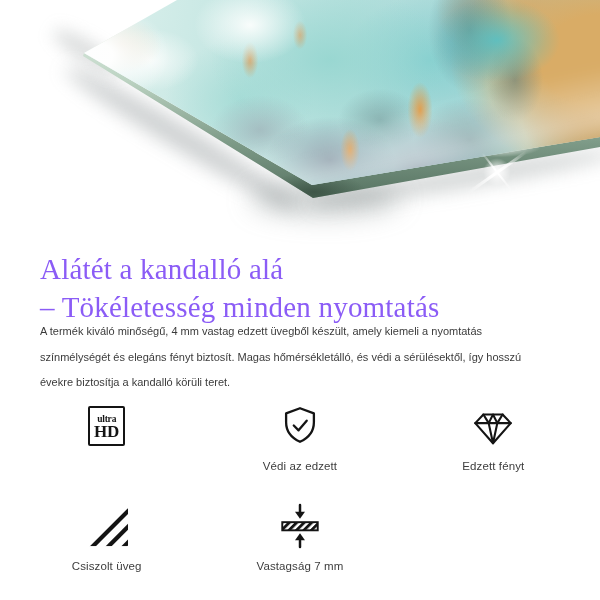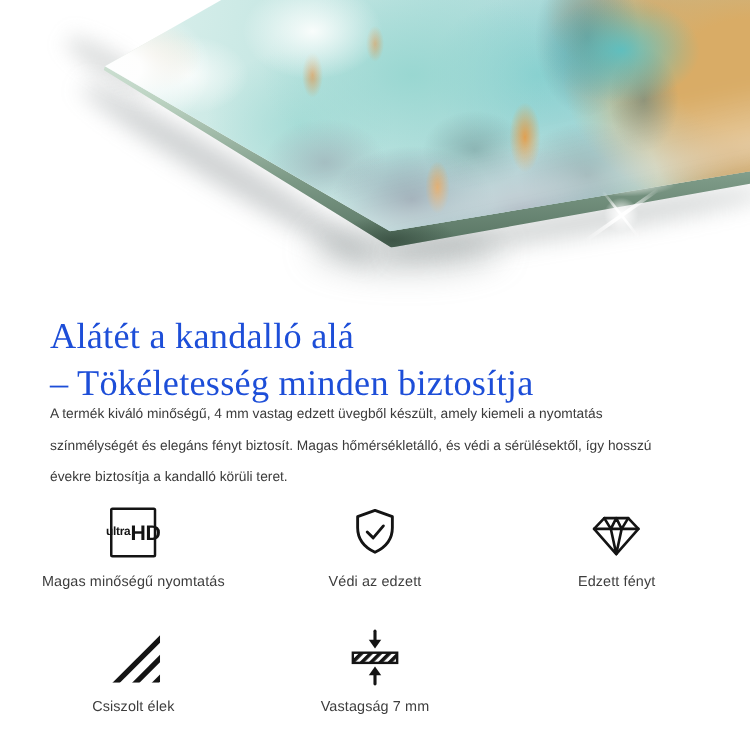--- a/index.html
+++ b/index.html
@@ -70,42 +70,43 @@
   .sparkle .glow{position:absolute;left:-14px;top:-14px;width:28px;height:28px;border-radius:50%;
     background:radial-gradient(circle, rgba(255,255,255,1) 0%, rgba(255,255,255,0.55) 35%, rgba(255,255,255,0) 70%);}
   .sparkle .ray{position:absolute;background:linear-gradient(90deg, rgba(255,255,255,0) 0%, #fff 45%, #fff 55%, rgba(255,255,255,0) 100%);}
   .sparkle .ray1{left:-36px;top:-1.5px;width:72px;height:3px;transform:rotate(-35deg);}
   .sparkle .ray2{left:-24px;top:-1px;width:48px;height:2px;transform:rotate(52deg);}
 
   
   .headline{
     position:absolute;left:40px;top:231px;width:520px;
     font-family:"Liberation Serif","DejaVu Serif",serif;
-    font-size:29px;line-height:38px;font-weight:400;color:#1d4ed8;letter-spacing:0.2px;
+    font-size:29px;line-height:38px;font-weight:400;color:#8b5cf6;letter-spacing:0.2px;
   }
   .headline span{display:block;}
   .description{
     position:absolute;left:40px;top:308px;width:505px;
     font-size:11px;line-height:25.5px;color:#3b3b3b;
   }
 
   
   .features{
     position:absolute;left:10px;top:400px;width:580px;
     display:grid;grid-template-columns:repeat(3,1fr);row-gap:28px;
   }
   .feature{display:flex;flex-direction:column;align-items:center;}
   .icon-box{height:52px;display:flex;align-items:center;justify-content:center;}
   .feature-label{margin-top:8px;font-size:11.5px;color:#3d3d3d;letter-spacing:0.1px;}
   .icon-svg{display:block;}
 
   .uhd-box{
     width:33px;height:36px;border:2.5px solid #141414;border-radius:2px;
-    display:flex;flex-direction:row;align-items:center;justify-content:center;
+    display:flex;flex-direction:column;align-items:center;justify-content:center;
     color:#141414;
+    font-family:Liberation Serif, serif;
   }
   .uhd-top{font-size:9.5px;font-weight:700;line-height:10px;letter-spacing:-0.2px;}
   .uhd-bottom{font-size:17px;font-weight:700;line-height:15px;letter-spacing:-0.2px;}
 </style>
 </head>
 <body>
 
 <div class="hero">
   <div class="shadow shadow-tip"></div>
   <div class="shadow shadow-left"></div>
@@ -120,36 +121,35 @@
 
   <div class="sparkle">
     <div class="glow"></div>
     <div class="ray ray1"></div>
     <div class="ray ray2"></div>
   </div>
 </div>
 
 <h1 class="headline">
   <span>Alátét a kandalló alá</span>
-  <span>– Tökéletesség minden biztosítja</span>
+  <span>– Tökéletesség minden nyomtatás</span>
 </h1>
 
 <p class="description">A termék kiváló minőségű, 4 mm vastag edzett üvegből készült, amely kiemeli a nyomtatás színmélységét és elegáns fényt biztosít. Magas hőmérsékletálló, és védi a sérülésektől, így hosszú évekre biztosítja a kandalló körüli teret.</p>
 
 <div class="features">
 
 
   <div class="feature">
     <div class="icon-box">
       <div class="uhd-box">
         <span class="uhd-top">ultra</span>
         <span class="uhd-bottom">HD</span>
       </div>
     </div>
-    <div class="feature-label">Magas minőségű nyomtatás</div>
   </div>
 
   <div class="feature">
     <div class="icon-box">
       <svg class="icon-svg" width="46" height="46" viewBox="0 0 48 48" fill="none" stroke="#141414" stroke-width="2.4" stroke-linecap="round" stroke-linejoin="round">
         <path d="M24 5.5 L38.5 10.8 V20 C38.5 29.5 32.5 36.5 24 40.5 C15.5 36.5 9.5 29.5 9.5 20 V10.8 Z"></path>
         <path d="M17.5 23.5 L22.5 28.5 L31 18.5"></path>
       </svg>
     </div>
     <div class="feature-label">Védi az edzett</div>
@@ -177,21 +177,21 @@
           </defs>
         <g clip-path="url(#triClip)" stroke="#141414" stroke-width="4.4" stroke-linecap="butt">
           <line x1="-6" y1="44" x2="44" y2="-6"></line>
           <line x1="2.2" y1="52.2" x2="52.2" y2="2.2"></line>
           <line x1="10.4" y1="60.4" x2="60.4" y2="10.4"></line>
           <line x1="18.6" y1="68.6" x2="68.6" y2="18.6"></line>
           <line x1="26.8" y1="76.8" x2="76.8" y2="26.8"></line>
         </g>
       </svg>
     </div>
-    <div class="feature-label">Csiszolt élek</div>
+    <div class="feature-label">Csiszolt üveg</div>
   </div>
 
   <div class="feature">
     <div class="icon-box">
       <svg class="icon-svg" width="46" height="46" viewBox="0 0 48 48">
         <defs>
           <pattern id="hatchPat" width="5.5" height="5.5" patternUnits="userSpaceOnUse" patternTransform="rotate(45)">
             <rect width="3" height="5.5" fill="#141414"></rect>
           </pattern>
         </defs>

